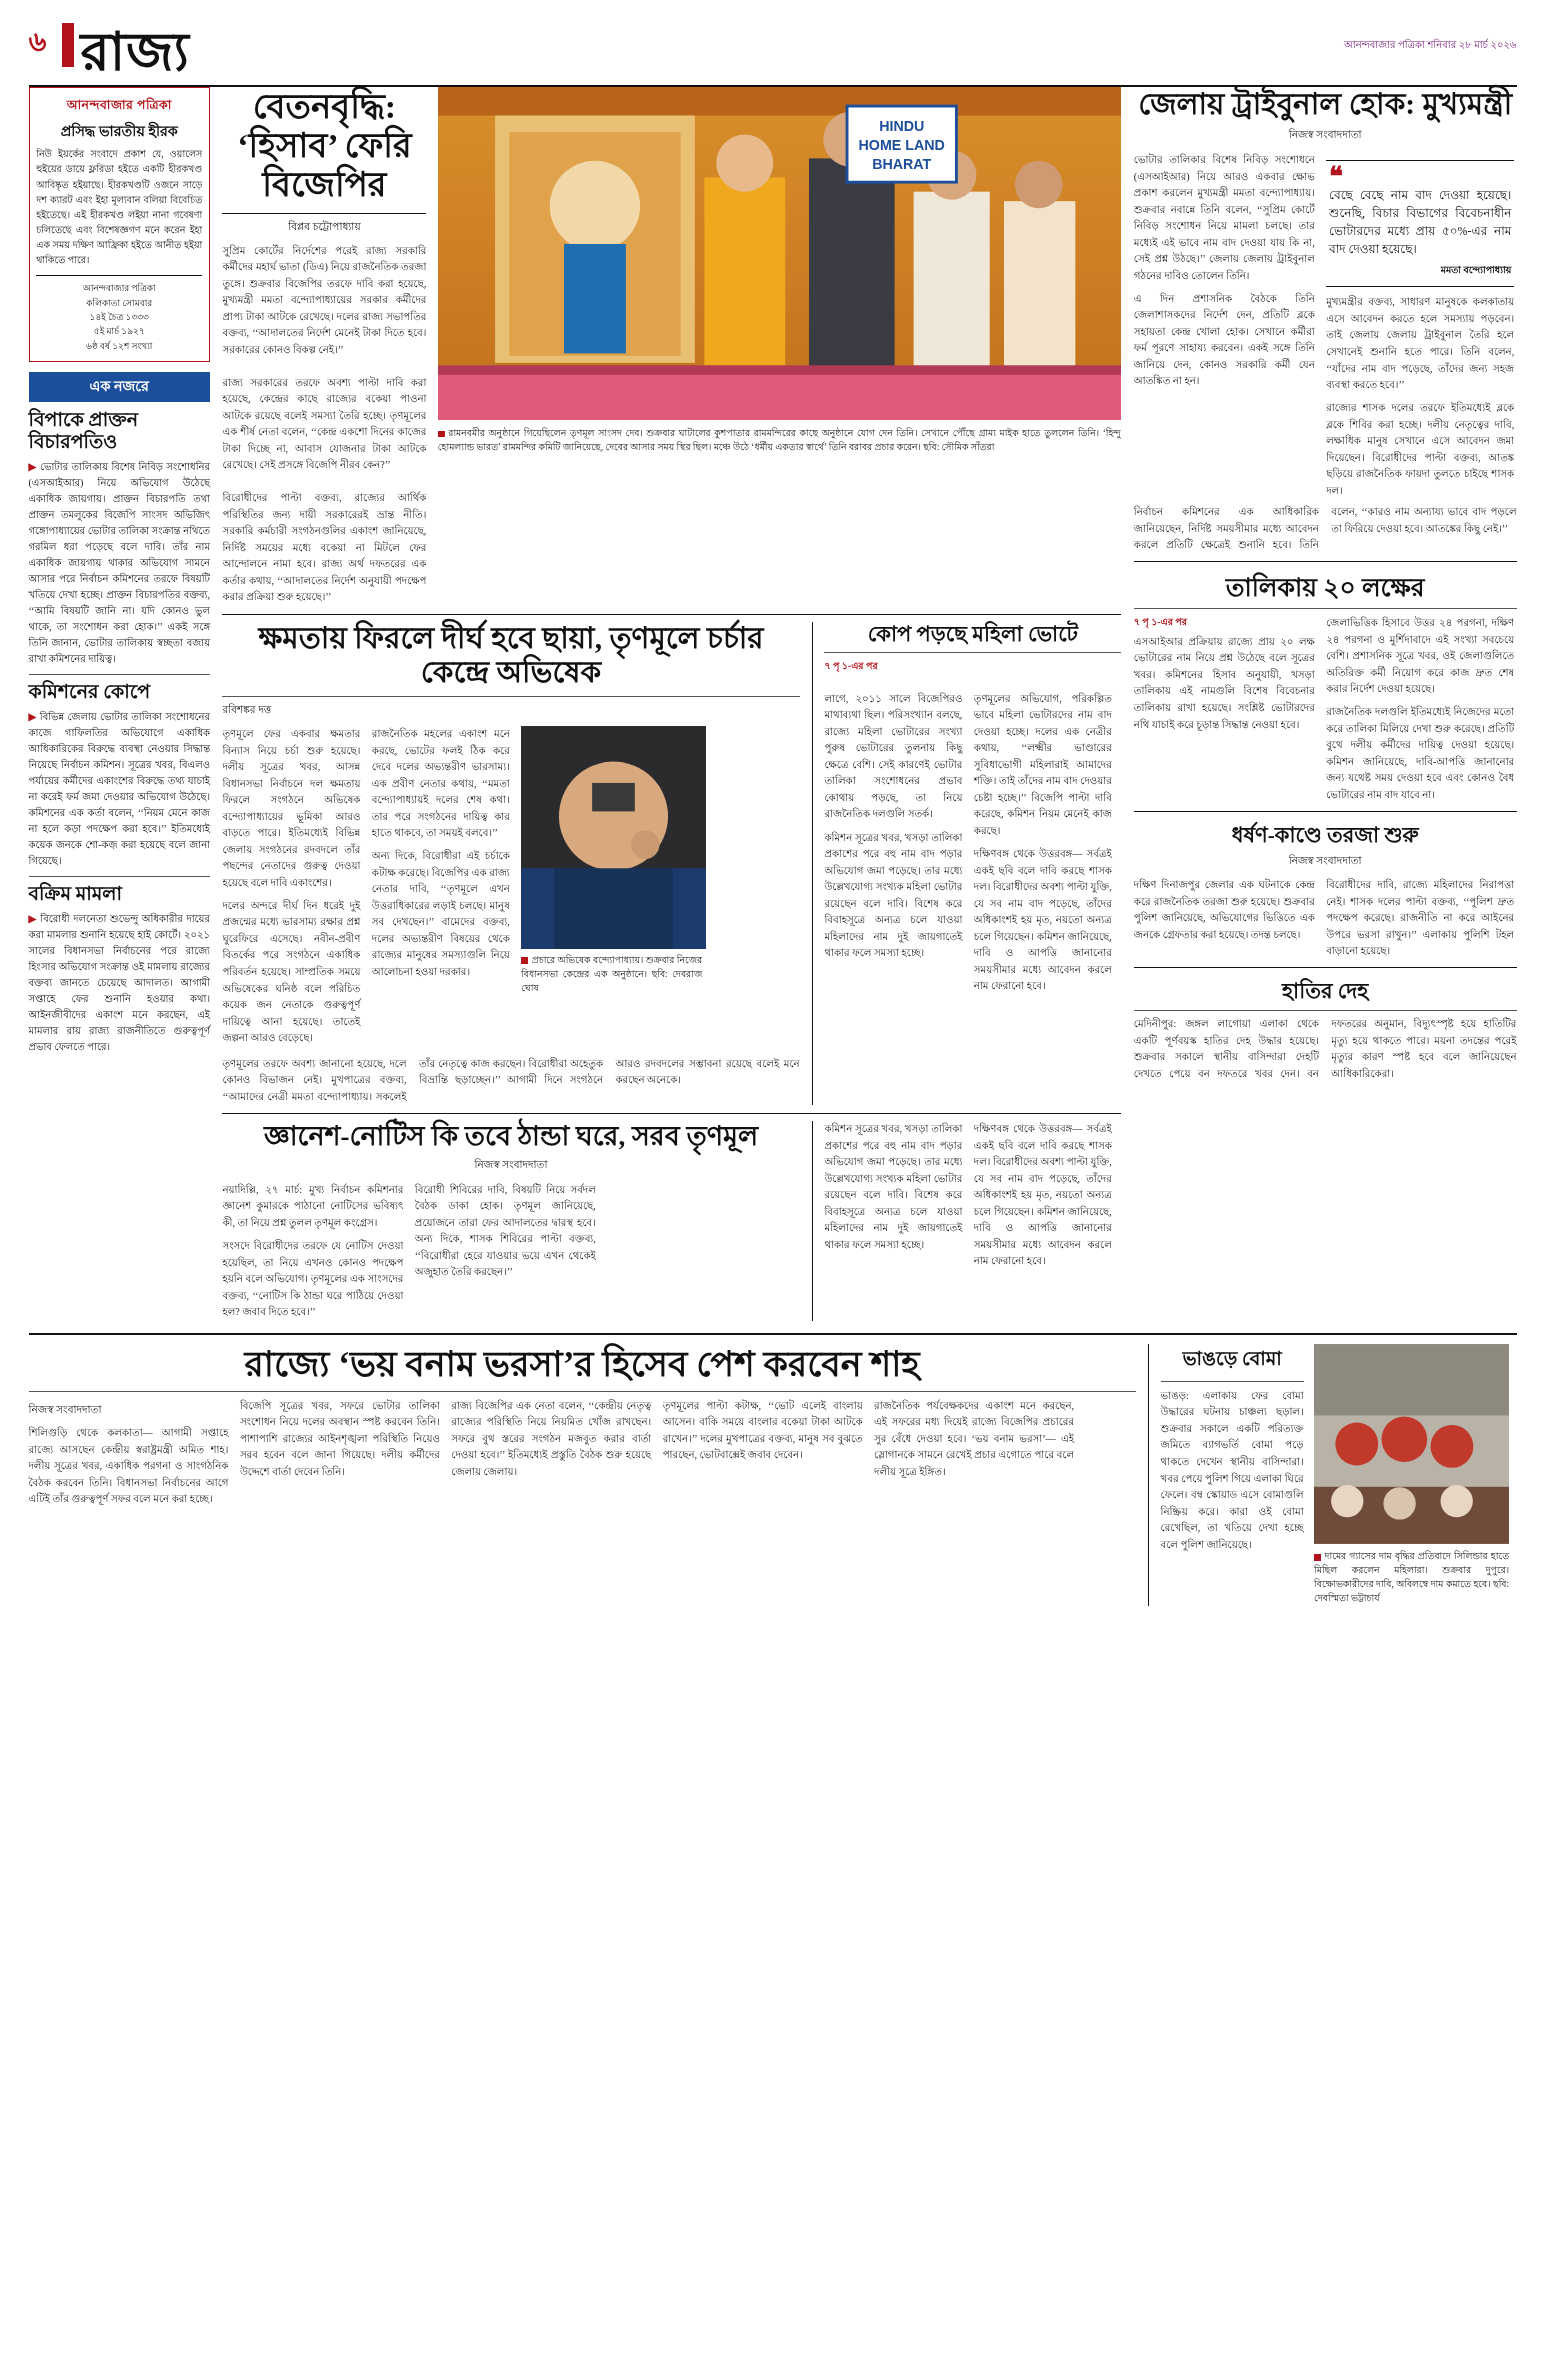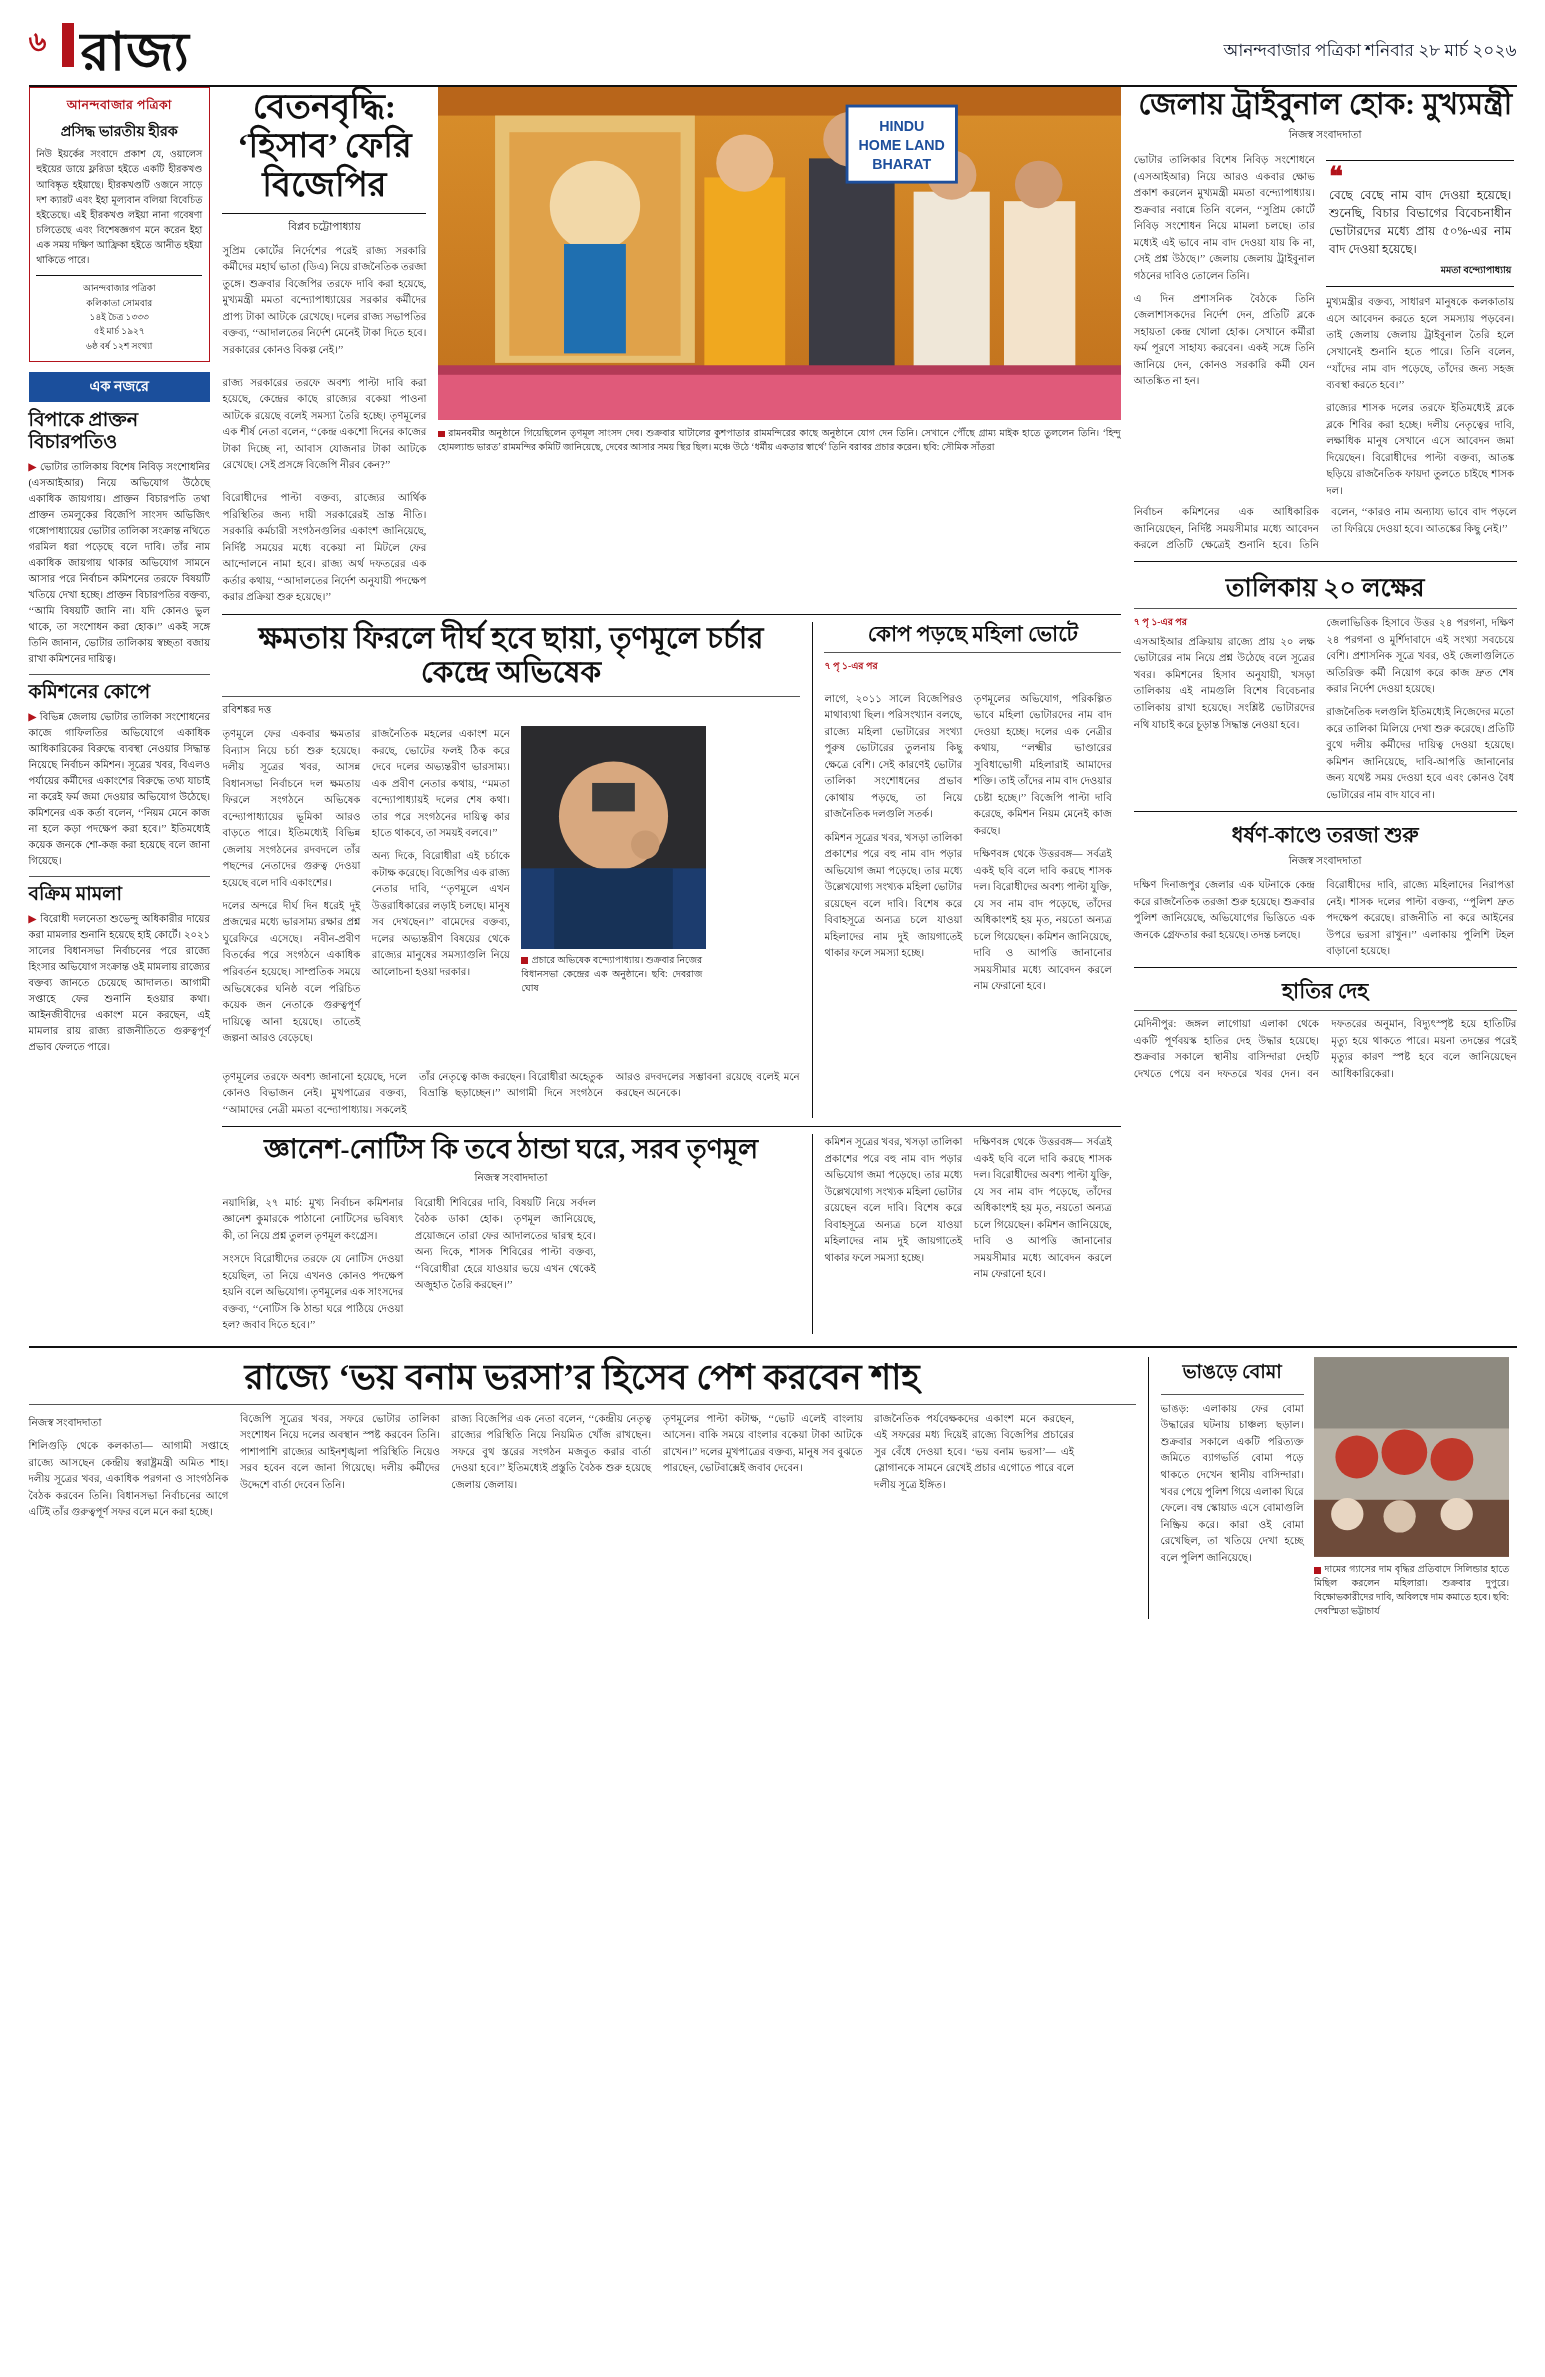--- a/index.html
+++ b/index.html
@@ -4,21 +4,21 @@
 <style>
   html,body{margin:0;padding:0;background:#ffffff;}
   body{width:1545px;height:2389px;font-family:"Liberation Serif",serif;color:#111;}
   .page{position:relative;width:1545px;height:2389px;padding:0;box-sizing:border-box;background:#fff;}
 
   
   .masthead{position:relative;height:71px;border-bottom:2.9px solid #111;margin:14.3px 28.5px 0 28.5px;}
   .pagenum{position:absolute;left:0;top:6.7px;font-size:27.6px;color:#b3131b;font-weight:bold;}
   .redbar{position:absolute;left:33px;top:8.6px;width:12.4px;height:44px;background:#b3131b;}
   .section-title{position:absolute;left:52px;top:-2.9px;font-size:53px;font-weight:bold;letter-spacing:1px;color:#111;}
-  .dateline{position:absolute;right:0;top:23px;font-size:17px;color:#0f172a;text-align:right;}
+  .dateline{position:absolute;right:0;top:23px;font-size:10px;color:#701a75;text-align:right;}
 
   .content{position:relative;margin:0 28.5px;}
 
   
   .col-text{font-size:10.2px;line-height:1.62;text-align:justify;color:#1a1a1a;}
 
   .rule-h{border-top:1.4px solid #111;margin:7.6px 0;}
   .rule-thin{border-top:0.7px solid #555;margin:5.7px 0;}
 
   .headline{font-weight:bold;color:#111;line-height:1.15;}
@@ -199,21 +199,21 @@
                     <rect x="0" y="300" width="390" height="170" fill="#1c3c6e"></rect>
                     <circle cx="195" cy="190" r="115" fill="#d8a87f"></circle>
                     <rect x="70" y="300" width="250" height="170" fill="#173257"></rect>
                     <rect x="150" y="120" width="90" height="60" fill="#3a3a3a"></rect>
                     <circle cx="262" cy="250" r="30" fill="#c99a72"></circle>
                   </svg>
                 </div>
                 <div class="caption"><span class="redsq"></span><span>প্রচারে অভিষেক বন্দ্যোপাধ্যায়। শুক্রবার নিজের বিধানসভা কেন্দ্রের এক অনুষ্ঠানে। ছবি: দেবরাজ ঘোষ</span></div>
               </div>
             </div>
-            <div class="col-text" style="margin-top:22px;column-count:3;column-gap:12.4px">তৃণমূলের তরফে অবশ্য জানানো হয়েছে, দলে কোনও বিভাজন নেই। মুখপাত্রের বক্তব্য, ‘‘আমাদের নেত্রী মমতা বন্দ্যোপাধ্যায়। সকলেই তাঁর নেতৃত্বে কাজ করছেন। বিরোধীরা অহেতুক বিভ্রান্তি ছড়াচ্ছেন।’’ আগামী দিনে সংগঠনে আরও রদবদলের সম্ভাবনা রয়েছে বলেই মনে করছেন অনেকে।</div>
+            <div class="col-text" style="margin-top:9px;column-count:3;column-gap:12.4px">তৃণমূলের তরফে অবশ্য জানানো হয়েছে, দলে কোনও বিভাজন নেই। মুখপাত্রের বক্তব্য, ‘‘আমাদের নেত্রী মমতা বন্দ্যোপাধ্যায়। সকলেই তাঁর নেতৃত্বে কাজ করছেন। বিরোধীরা অহেতুক বিভ্রান্তি ছড়াচ্ছেন।’’ আগামী দিনে সংগঠনে আরও রদবদলের সম্ভাবনা রয়েছে বলেই মনে করছেন অনেকে।</div>
           </div>
 
           <div style="width:301px;border-left:1px solid #111;padding-left:11.4px">
             <div class="headline" style="font-size:21px;text-align:center">কোপ পড়ছে মহিলা ভোটে</div>
             <div class="rule-thin"></div>
             <div class="jump">৭ পৃ ১-এর পর</div>
             <div class="two-col" style="margin-top:17px">
               <div class="w290">
                 <div class="col-text">লাগে, ২০১১ সালে বিজেপিরও মাথাব্যথা ছিল। পরিসংখ্যান বলছে, রাজ্যে মহিলা ভোটারের সংখ্যা পুরুষ ভোটারের তুলনায় কিছু ক্ষেত্রে বেশি। সেই কারণেই ভোটার তালিকা সংশোধনের প্রভাব কোথায় পড়ছে, তা নিয়ে রাজনৈতিক দলগুলি সতর্ক।</div>
                 <div class="col-text" style="margin-top:6.7px">কমিশন সূত্রের খবর, খসড়া তালিকা প্রকাশের পরে বহু নাম বাদ পড়ার অভিযোগ জমা পড়েছে। তার মধ্যে উল্লেখযোগ্য সংখ্যক মহিলা ভোটার রয়েছেন বলে দাবি। বিশেষ করে বিবাহসূত্রে অন্যত্র চলে যাওয়া মহিলাদের নাম দুই জায়গাতেই থাকার ফলে সমস্যা হচ্ছে।</div>

